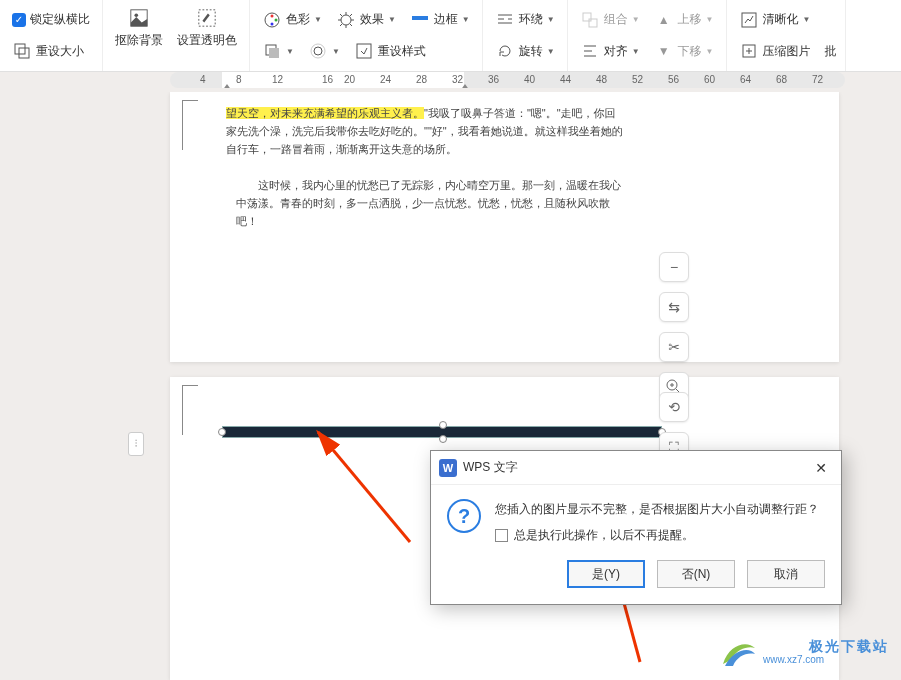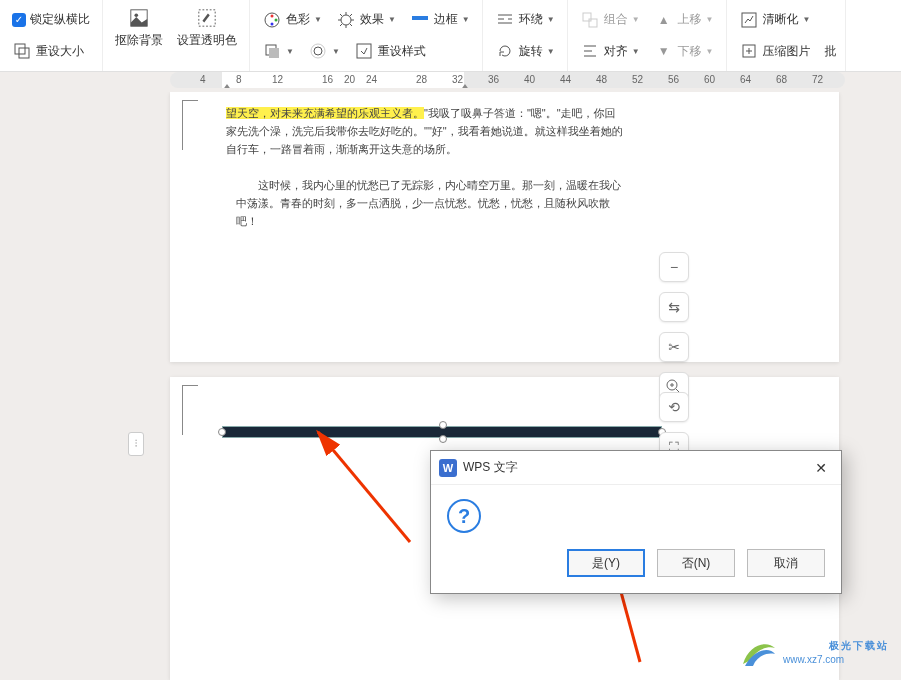--- a/index.html
+++ b/index.html
@@ -116,21 +116,21 @@
   .dlg-btn { width: 78px; height: 28px; border: 1px solid #bbb; background: #f7f7f7; font-size: 12px; display: flex; align-items: center; justify-content: center; cursor: pointer; }
   .dlg-btn.primary { border: 2px solid #2a7de1; }
 
   
   .arrow { position: absolute; pointer-events: none; }
 
   
   .watermark { position: absolute; right: 12px; bottom: 8px; display: flex; align-items: center; gap: 6px; }
   .wm-logo { font-size: 26px; color: #7cb342; }
   .wm-text { display: flex; flex-direction: column; line-height: 14px; }
-  .wm-ch { font-size: 10px; font-weight: bold; color: #4a90d9; letter-spacing: 2px; margin-left: 46px; }
+  .wm-ch { font-size: 14px; font-weight: bold; color: #4a90d9; letter-spacing: 2px; margin-left: 46px; }
   .wm-en { font-size: 10px; color: #4a90d9; }
 
   svg { display: block; }
 </style>
 </head>
 <body>
 
 <div class="ribbon">
   <div class="ribbon-group">
     <div class="lock-check rbtn">
@@ -331,21 +331,21 @@
 <div class="ruler-wrap">
   <div class="ruler">
     <div class="ruler-white"></div>
     <span class="indent-marker" style="left:52px"></span>
     <span class="indent-marker" style="left:290px;"></span>
   <span class="ruler-tick" style="left: 30px;">4</span>
       <span class="ruler-tick" style="left: 66px;">8</span>
       <span class="ruler-tick" style="left: 102px;">12</span>
       <span class="ruler-tick" style="left: 152px;">16</span>
       <span class="ruler-tick" style="left: 174px;">20</span>
-      <span class="ruler-tick" style="left: 196px;">24</span>
+      <span class="ruler-tick" style="left: 210px;">24</span>
       <span class="ruler-tick" style="left: 246px;">28</span>
       <span class="ruler-tick" style="left: 282px;">32</span>
       <span class="ruler-tick" style="left: 318px;">36</span>
       <span class="ruler-tick" style="left: 354px;">40</span>
       <span class="ruler-tick" style="left: 390px;">44</span>
       <span class="ruler-tick" style="left: 426px;">48</span>
       <span class="ruler-tick" style="left: 462px;">52</span>
       <span class="ruler-tick" style="left: 498px;">56</span>
       <span class="ruler-tick" style="left: 534px;">60</span>
       <span class="ruler-tick" style="left: 570px;">64</span>
@@ -424,20 +424,27 @@
   </svg>
 
   <div class="dialog">
     <div class="dlg-titlebar">
       <span class="dlg-logo">W</span>
       <span class="dlg-title">WPS 文字</span>
       <span class="dlg-close">✕</span>
     </div>
     <div class="dlg-body">
       <div class="dlg-qicon">?</div>
+      <div>
+        <div class="dlg-msg">您插入的图片显示不完整，是否根据图片大小自动调整行距？</div>
+        <div class="dlg-check">
+          <span class="dlg-chkbox"></span>
+          <span>总是执行此操作，以后不再提醒。</span>
+        </div>
+      </div>
     </div>
     <div class="dlg-buttons">
       <div class="dlg-btn primary">是(Y)</div>
       <div class="dlg-btn">否(N)</div>
       <div class="dlg-btn">取消</div>
     </div>
   </div>
 
   <div class="watermark">
     <span class="wm-logo">

